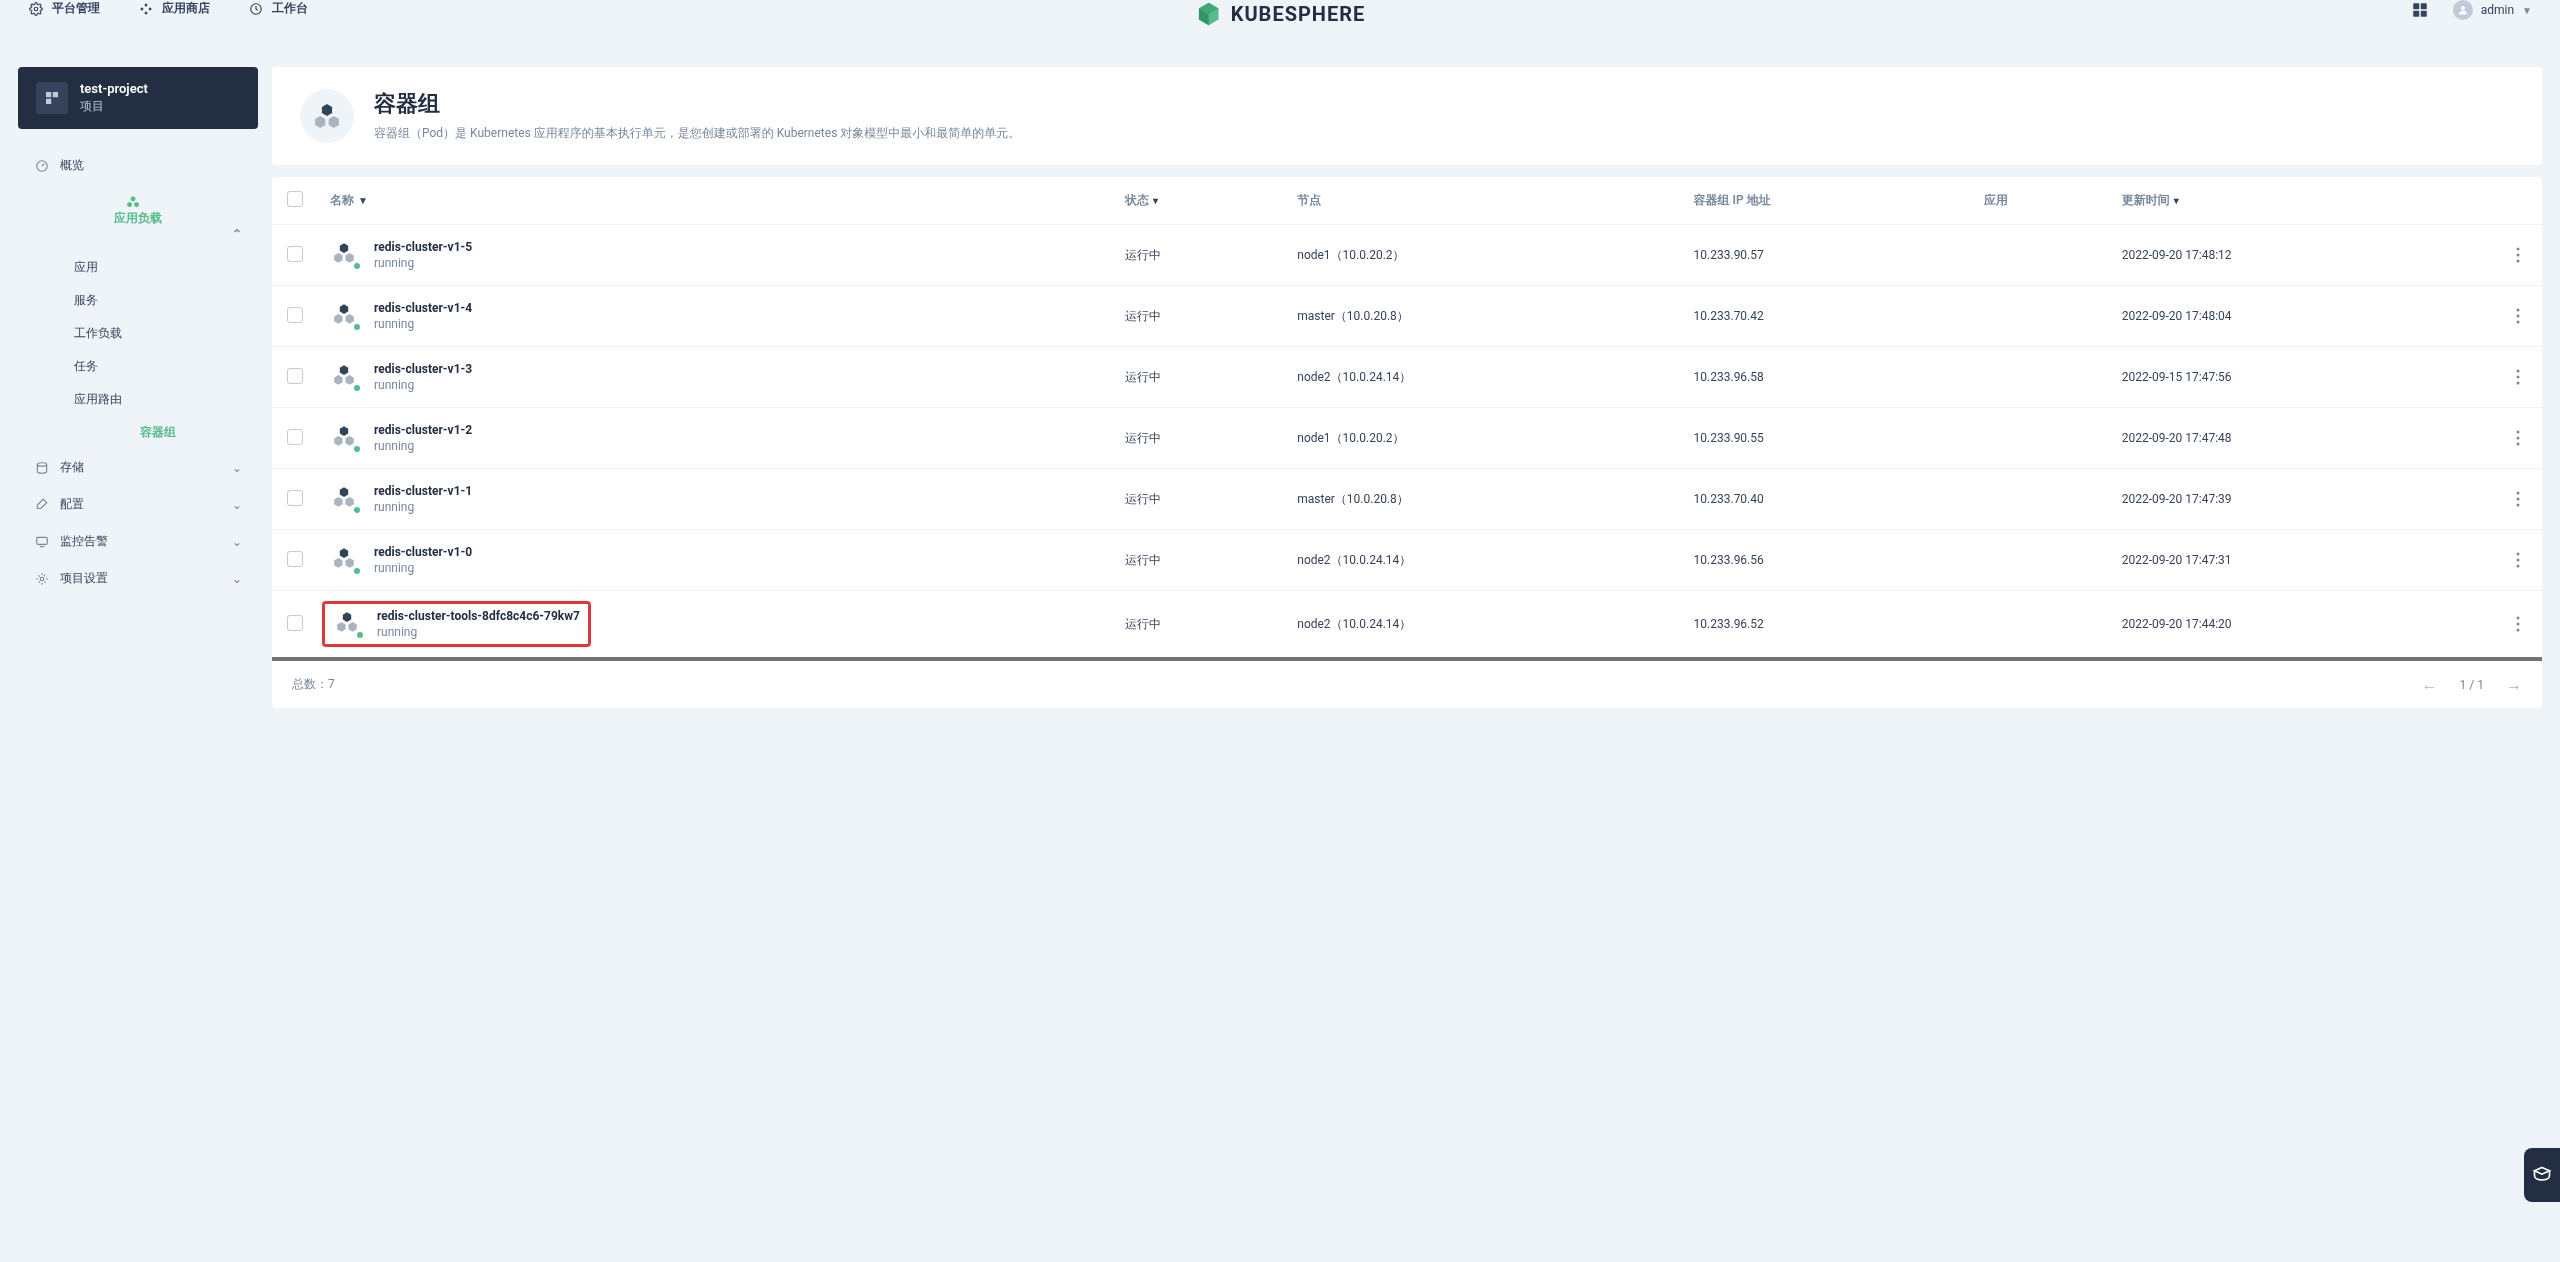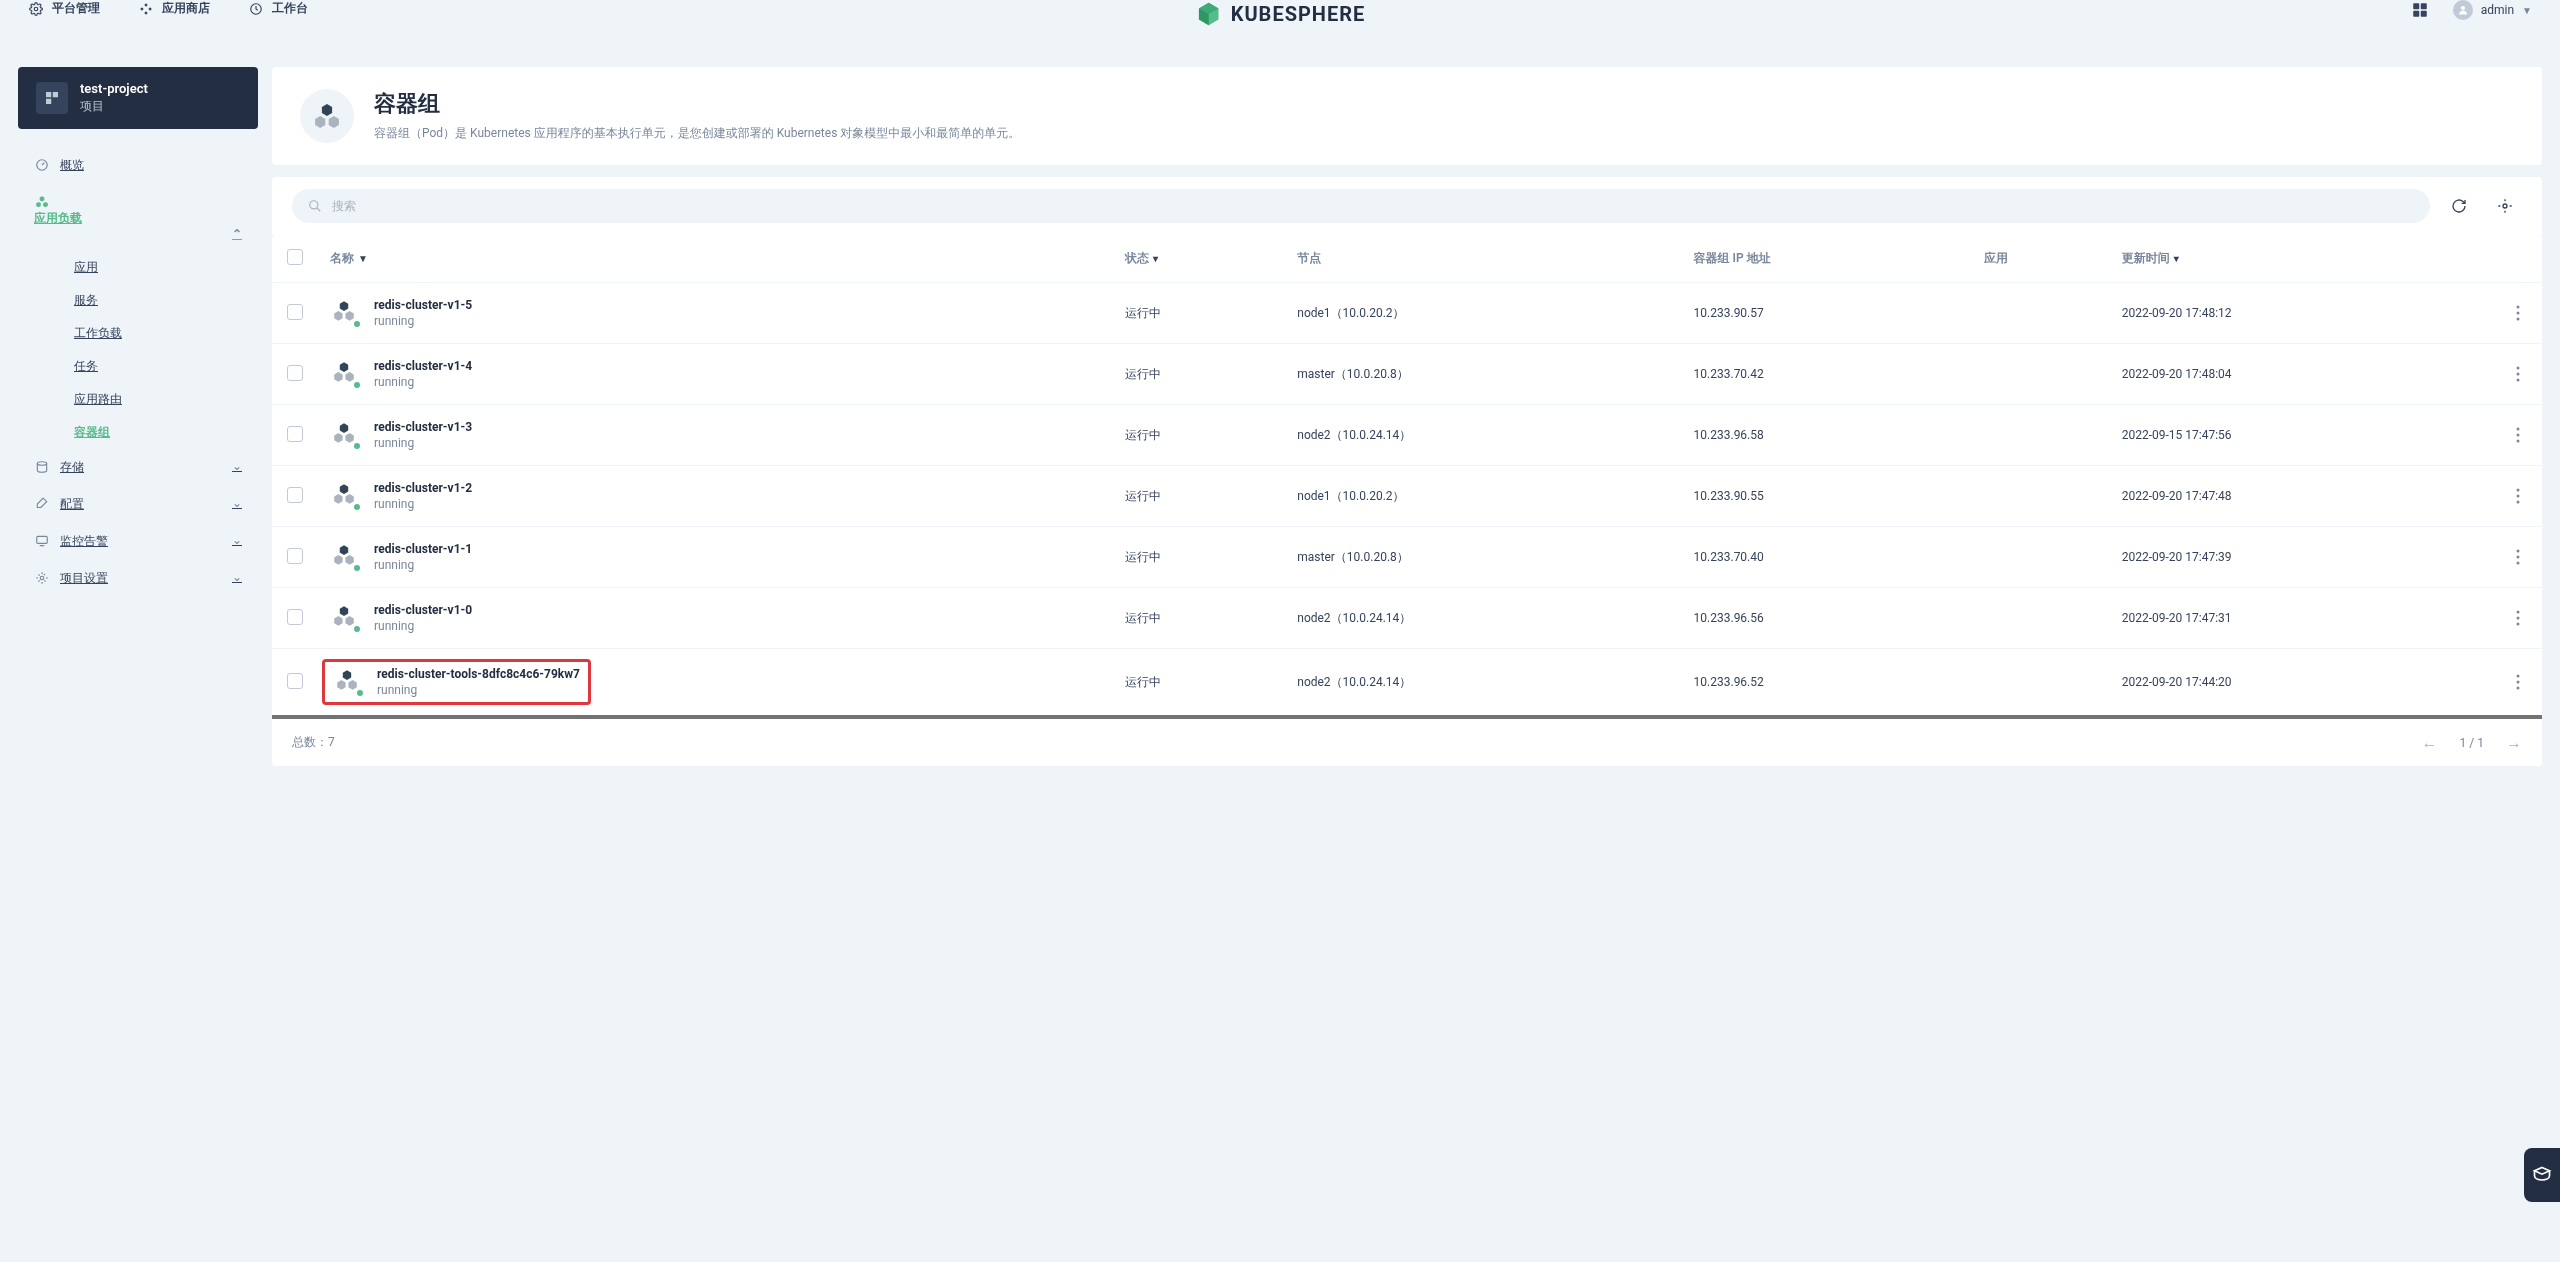--- a/index.html
+++ b/index.html
@@ -41,22 +41,22 @@
 .sidebar { width: 240px; flex-shrink: 0; }
 .project-card {
   background: #242e42; color: #fff; border-radius: 4px;
   padding: 14px 18px; display: flex; align-items: center; gap: 12px;
 }
 .project-ic { width: 32px; height: 32px; border-radius: 4px; background: #36435c; display: inline-flex; align-items: center; justify-content: center;}
 .project-card .name { font-size: 13px; font-weight: 600;}
 .project-card .sub { font-size: 12px; color: #b6c2cd; margin-top: 2px;}
 .nav { margin-top: 18px; padding: 0 4px;}
 .nav-item, .nav-subitem {
-  display: flex; align-items: flex-start; padding: 10px 12px; font-size: 12px;
-  color: #36435c; cursor: pointer; border-radius: 4px; position: relative; text-decoration: underline;
+  display: flex; align-items: center; padding: 10px 12px; font-size: 12px;
+  color: #36435c; cursor: pointer; border-radius: 4px; position: relative;
 }
 .nav-item .ic { width: 16px; height: 16px; margin-right: 10px; display: inline-flex; align-items: center; justify-content: center;}
 .nav-item .chev { margin-left: auto; color: #79879c; font-size: 12px;}
 .nav-item.active, .nav-subitem.active { color: #55bc8a; font-weight: 600; flex-direction: column;}
 .nav-sub { padding-left: 40px;}
 .nav-subitem { padding: 8px 12px;}
 
 .main { flex: 1; display: flex; flex-direction: column; gap: 12px; }
 .panel { background: #fff; border-radius: 4px; }
 .header-panel { padding: 22px 28px; display: flex; align-items: flex-start; gap: 20px;}
@@ -299,43 +299,20 @@
             <path d="M12 20l6 3.5v7L12 34l-6-3.5v-7L12 20z" fill="#abb4be"></path>
             <path d="M28 20l6 3.5v7L28 34l-6-3.5v-7L28 20z" fill="#abb4be"></path>
           </svg>
       </span>
       <div>
         <h1>容器组</h1>
         <p>容器组（Pod）是 Kubernetes 应用程序的基本执行单元，是您创建或部署的 Kubernetes 对象模型中最小和最简单的单元。</p>
       </div>
     </div>
 
-    <div class="toolbar" style="border-radius:4px 4px 0 0;margin-bottom:-12px;">
-      <div class="search-wrap">
-        <span>
-          <svg width="14" height="14" viewBox="0 0 24 24" fill="none" stroke="#abb4be" stroke-width="2">
-              <circle cx="10" cy="10" r="7"></circle>
-              <path d="M21 21l-6-6"></path>
-            </svg>
-        </span>
-        <input type="text" placeholder="搜索" style="">
-      </div>
-      <span class="tool-btn">
-        <svg width="16" height="16" viewBox="0 0 24 24" fill="none" stroke="#36435c" stroke-width="2">
-            <path d="M21 12a9 9 0 1 1-3-6.7L21 8"></path>
-            <path d="M21 3v5h-5"></path>
-          </svg>
-      </span>
-      <span class="tool-btn">
-        <svg width="16" height="16" viewBox="0 0 24 24" fill="none" stroke="#36435c" stroke-width="2">
-            <circle cx="12" cy="12" r="3"></circle>
-            <path d="M12 2v3m0 14v3m10-10h-3M5 12H2"></path>
-          </svg>
-      </span>
-    </div>
 
     <div class="table-panel">
       <table>
         <thead>
           <tr>
             <th class="chk-col"><span class="checkbox"></span></th>
             <th><span>名称</span><span class="sort">▼</span></th>
             <th><span>状态</span><span class="sort">▾</span></th>
             <th><span>节点</span></th>
             <th><span>容器组 IP 地址</span></th>

